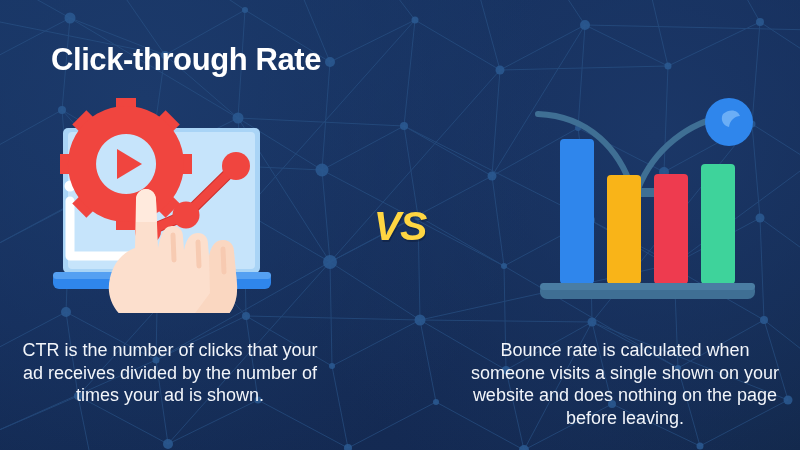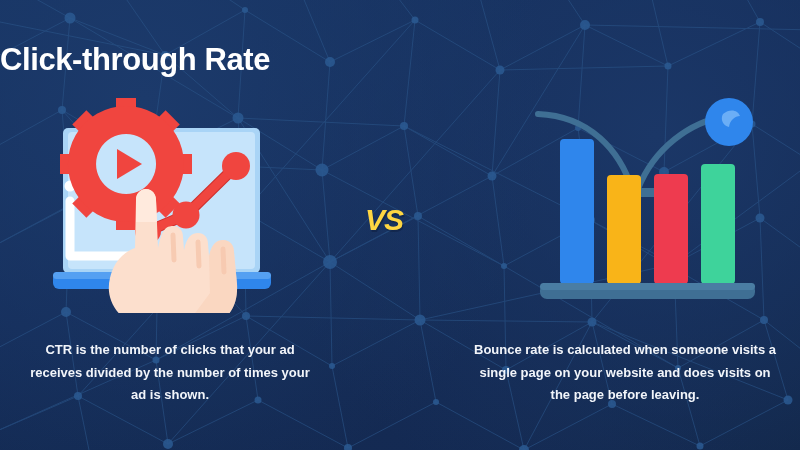--- a/index.html
+++ b/index.html
@@ -22,45 +22,46 @@
   }
   #netbg { position:absolute; inset:0; width:800px; height:450px; }
 
   
   .title {
     position:absolute;
     color:#ffffff;
     font-size:31px;
     font-weight:bold;
     letter-spacing:-0.4px;
-    text-align:left;
+    text-align:center;
     white-space:nowrap;
   }
   #title-left  { left:0;   top:42px; width:372px; }
   #title-right { left:428px; top:42px; width:372px; }
 
   
   .desc {
     position:absolute;
     color:#f2f5fa;
-    font-size:13px;
+    font-size:18px;
     line-height:22.5px;
     text-align:center;
-    font-weight:bold;
+    font-weight:normal;
   }
   #desc-left  { left:22px;  top:339px; width:296px; }
   #desc-right { left:470px; top:339px; width:310px; }
 
   
   #vs {
     position:absolute;
     left:365px; top:203px;
     width:70px;
+    text-align:center;
     color:#ffd642;
-    font-size:30px;
+    font-size:41px;
     font-weight:bold;
     font-style:italic;
     letter-spacing:-1px;
     text-shadow:1px 2px 0 rgba(10,20,45,0.35);
   }
 
   
   #art-left  { position:absolute; left:40px;  top:88px;  width:270px; height:225px; }
   #art-right { position:absolute; left:530px; top:96px;  width:235px; height:215px; }
 </style>
@@ -233,15 +234,15 @@
 
     <g>
       <circle cx="199" cy="26" r="24" fill="#2f86ec"></circle>
       <path d="M193 18 C200 12 208 14 210 20 C205 20 200 24 199 31 C193 30 190 23 193 18 Z" fill="#6fb0f7" opacity="0.95"></path>
     </g>
   </svg>
 
   <div id="vs">VS</div>
 
   <div class="desc" id="desc-left">CTR is the number of clicks that your ad receives divided by the number of times your ad is shown.</div>
-  <div class="desc" id="desc-right">Bounce rate is calculated when someone visits a single page on your website and does visits on the page before leaving.</div>
+  <div class="desc" id="desc-right">Bounce rate is calculated when someone visits a single shown on your website and does nothing on the page before leaving.</div>
 
 </div>
 
 </body></html>

